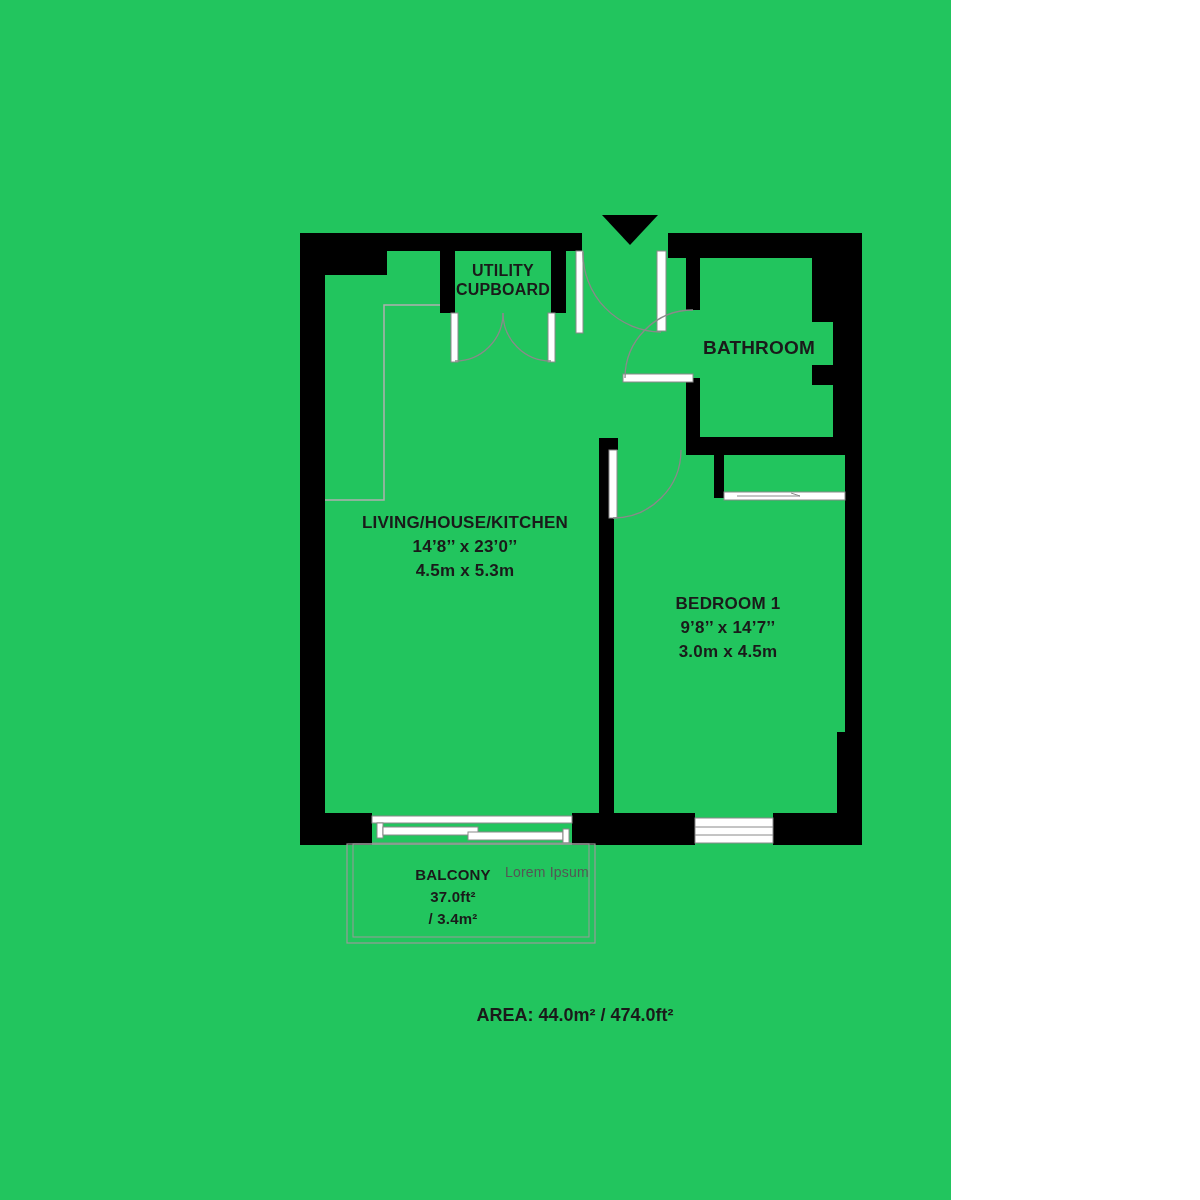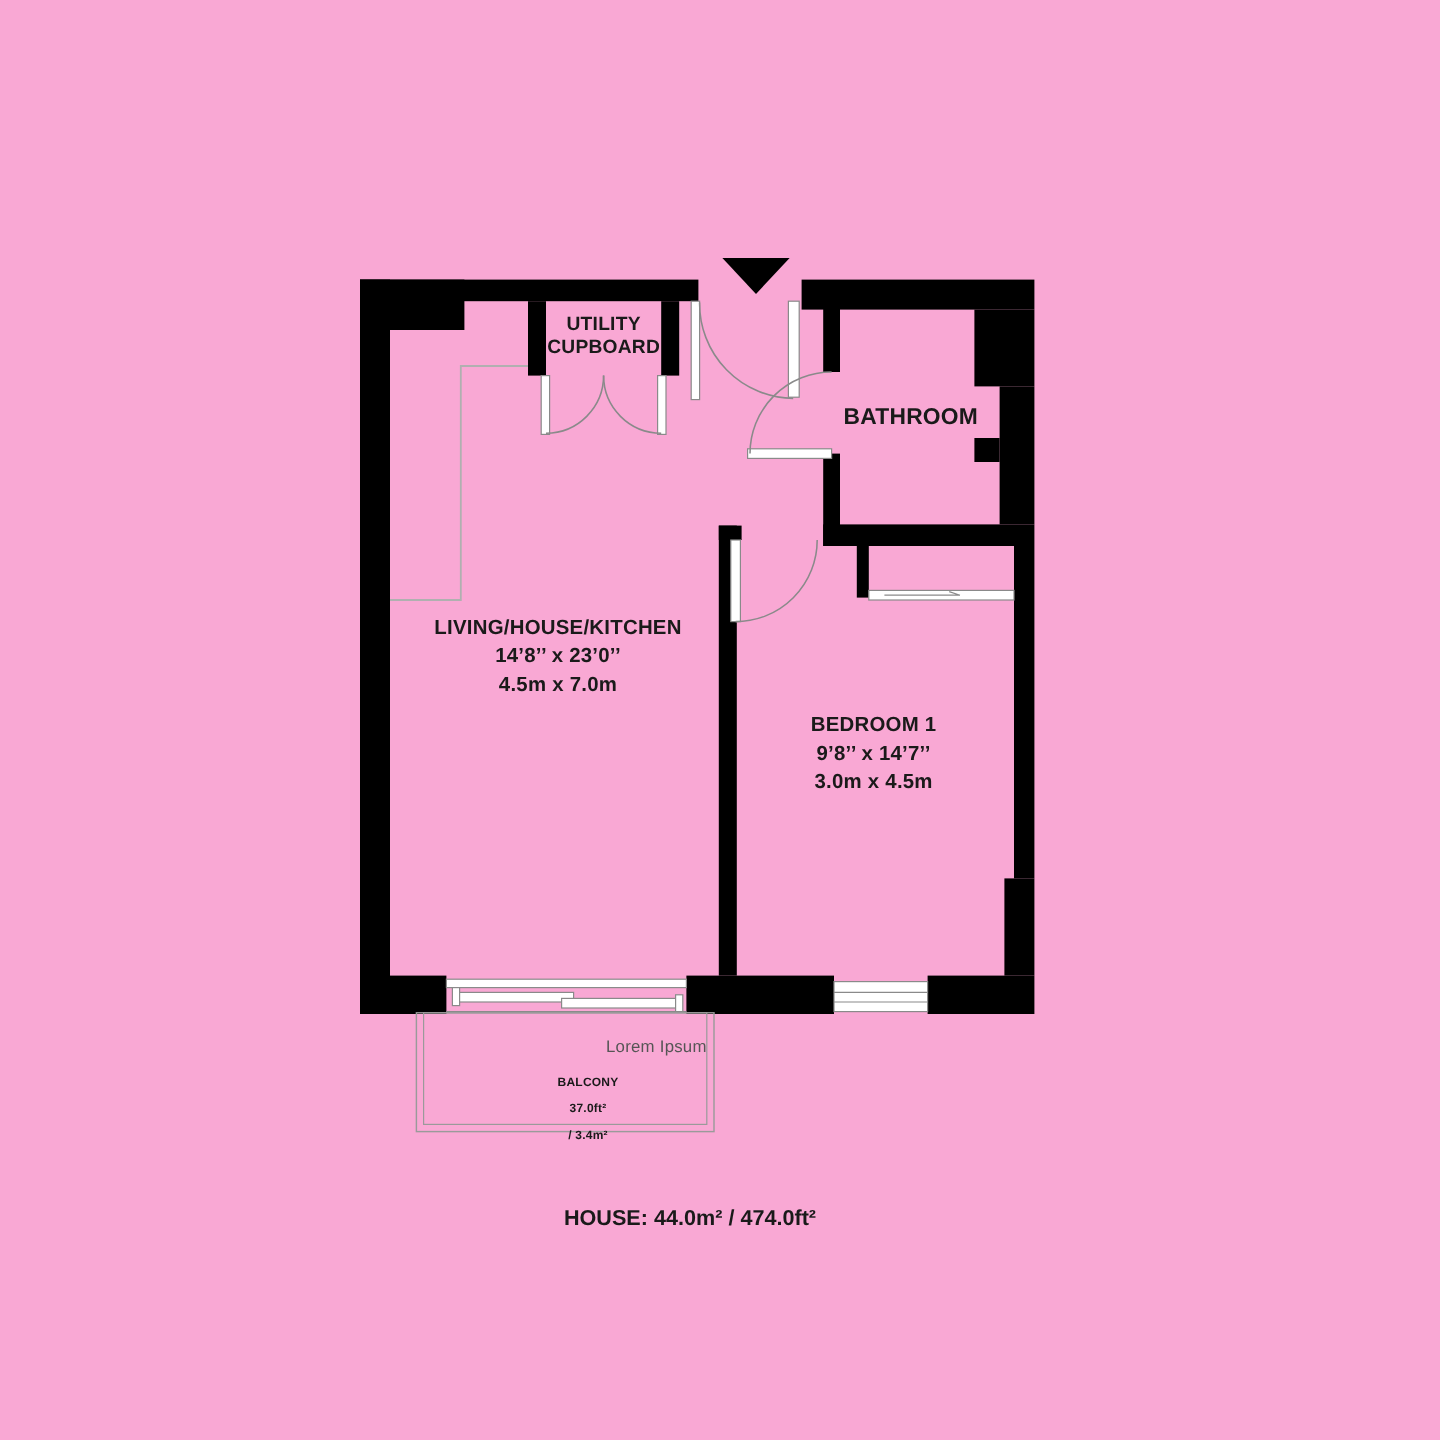--- a/index.html
+++ b/index.html
@@ -1,40 +1,40 @@
 <!DOCTYPE html>
 <html><head>
 <meta charset="utf-8">
 <style>
   html,body{margin:0;padding:0;background:#ffffff;}
   .canvas{
     position:relative;
-    width:1200px;height:1200px;
-    background:#f9a8d4;
+    width:951px;height:1200px;
+    background:#22c55e;
     font-family:"Liberation Sans", sans-serif;
     color:#1a1a1a;
     overflow:hidden;
     text-decoration:underline;
   }
   .plan-svg{position:absolute;left:0;top:0;width:1200px;height:1200px;}
   .label{
     position:absolute;
     text-align:center;
     transform:translateX(-50%);
     font-weight:600;
     color:#1a1a1a;
     white-space:nowrap;
     letter-spacing:0.2px;
   }
   .label .ln{display:block;}
   .lbl-utility{left:503px;top:261px;font-size:16px;line-height:19px;}
   .lbl-bathroom{left:759px;top:339px;font-size:19px;line-height:18px;}
   .lbl-living{left:465px;top:511px;font-size:17px;line-height:24px;}
   .lbl-bedroom{left:728px;top:592px;font-size:17px;line-height:24px;}
-  .lbl-balcony{left:490px;top:864px;font-size:10px;line-height:22px;margin-top:28px;}
+  .lbl-balcony{left:453px;top:864px;font-size:15px;line-height:22px;}
   .lbl-lorem{
     position:absolute;left:505px;top:864px;
     font-size:14px;font-weight:400;color:#555;
     letter-spacing:0.2px;
   }
   .footer{
     position:absolute;left:575px;top:1005px;
     transform:translateX(-50%);
     text-align:center;
     font-size:18px;line-height:20px;font-weight:600;
@@ -113,34 +113,34 @@
     <span class="ln">CUPBOARD</span>
   </div>
 
   <div class="label lbl-bathroom">
     <span class="ln">BATHROOM</span>
   </div>
 
   <div class="label lbl-living">
     <span class="ln">LIVING/HOUSE/KITCHEN</span>
     <span class="ln">14’8’’ x 23’0’’</span>
-    <span class="ln">4.5m x 7.0m</span>
+    <span class="ln">4.5m x 5.3m</span>
   </div>
 
   <div class="label lbl-bedroom">
     <span class="ln">BEDROOM 1</span>
     <span class="ln">9’8’’ x 14’7’’</span>
     <span class="ln">3.0m x 4.5m</span>
   </div>
 
   <div class="label lbl-balcony">
     <span class="ln">BALCONY</span>
     <span class="ln">37.0ft²</span>
     <span class="ln">/ 3.4m²</span>
   </div>
 
   <div class="lbl-lorem">Lorem Ipsum</div>
 
   <div class="footer">
-    <div>HOUSE: 44.0m² / 474.0ft²</div>
+    <div>AREA: 44.0m² / 474.0ft²</div>
   </div>
 
 </div>
 
 </body></html>

